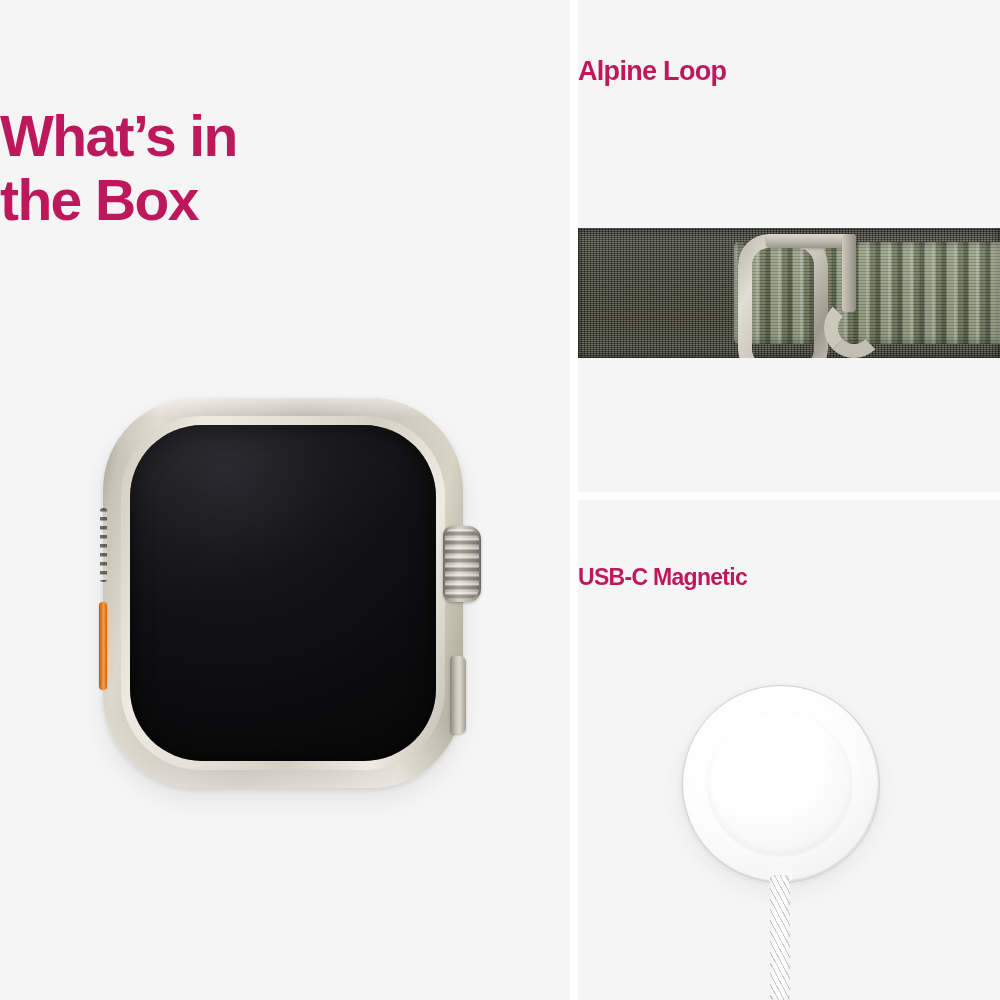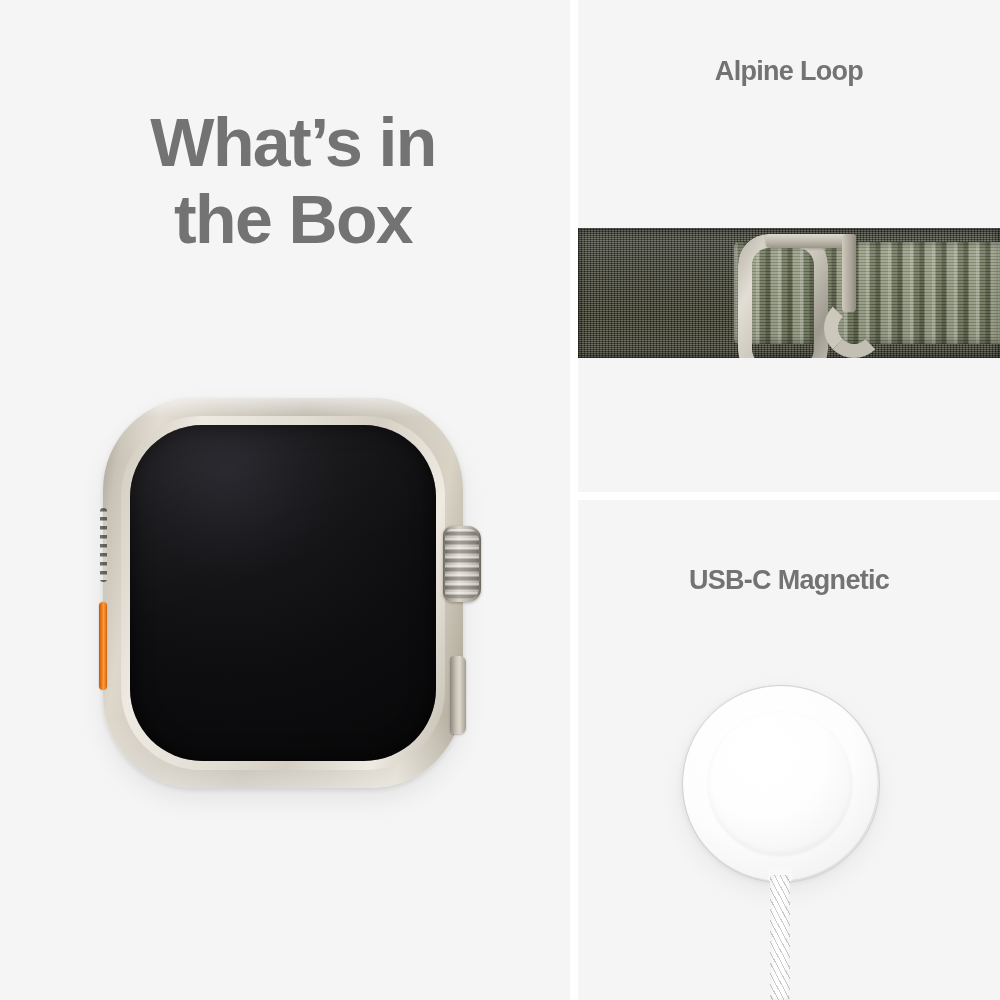--- a/index.html
+++ b/index.html
@@ -27,41 +27,40 @@
     background: #f5f5f5;
     overflow: hidden;
   }
   #panel-watch   { left: 0;   top: 0;   width: 570px; height: 1000px; }
   #panel-band    { left: 578px; top: 0;   width: 422px; height: 492px; }
   #panel-charger { left: 578px; top: 500px; width: 422px; height: 500px; }
 
   
   .caption {
     position: absolute;
-    text-align: center;
-    color: #737373;
+    color: #be185d;
     font-weight: 700;
     letter-spacing: -0.5px;
     line-height: 1.12;
     user-select: none;
   }
   #watch-title {
-    left: 8px; top: 104px; width: 570px;
-    font-size: 68px;
+    left: 0; top: 104px; width: 570px;
+    font-size: 57px;
     letter-spacing: -1.6px;
     line-height: 1.13;
   }
   #band-title {
     left: 0; top: 56px; width: 422px;
     font-size: 27px;
     letter-spacing: -0.7px;
   }
   #charger-title {
     left: 0; top: 65px; width: 422px;
-    font-size: 27px;
+    font-size: 23px;
     letter-spacing: -0.7px;
   }
 
   
   #watch-wrap {
     position: absolute;
     left: 95px;
     top: 398px;
     width: 390px;
     height: 390px;

